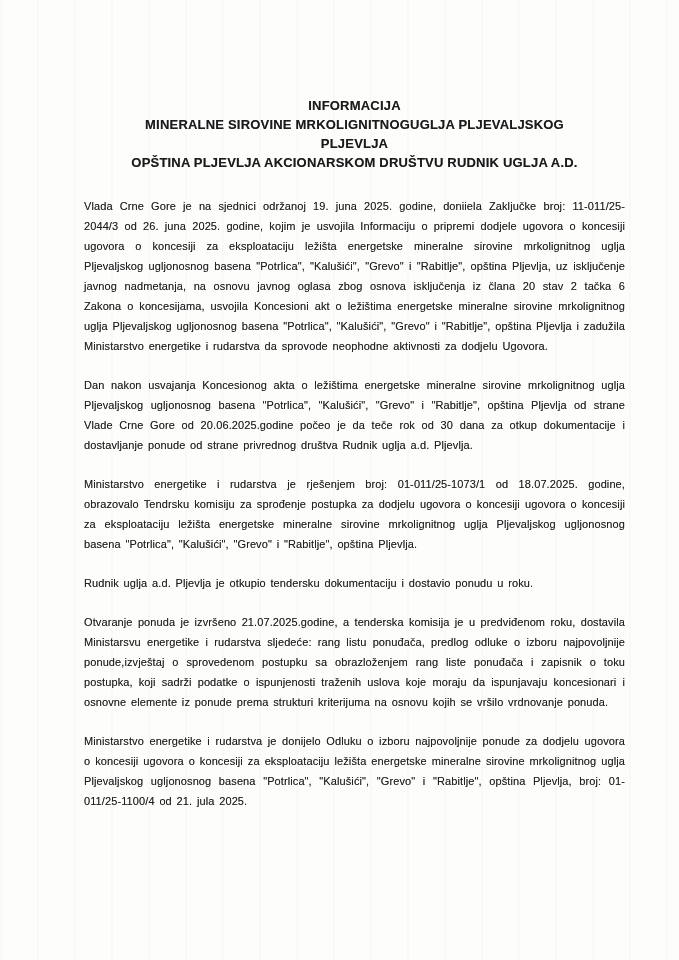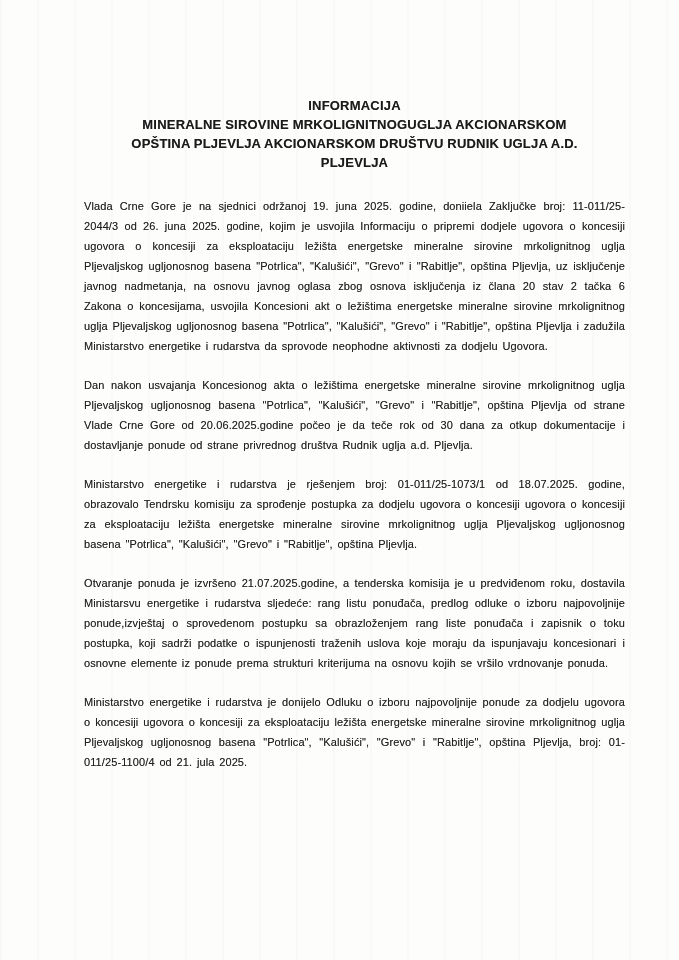--- a/index.html
+++ b/index.html
@@ -51,26 +51,27 @@
     text-shadow: 0 0 0.5px rgba(0,0,0,0.4);
   }
 </style>
 </head>
 <body>
 
 <div class="scan-page">
 
   <div class="doc-title">
     <span class="title-line">INFORMACIJA</span>
-    <span class="title-line">MINERALNE SIROVINE MRKOLIGNITNOGUGLJA AKCIONARSKOM</span>
+    <span class="title-line">MINERALNE SIROVINE MRKOLIGNITNOGUGLJA PLJEVALJSKOG</span>
+    <span class="title-line">PLJEVLJA</span>
     <span class="title-line">OPŠTINA PLJEVLJA AKCIONARSKOM DRUŠTVU RUDNIK UGLJA A.D.</span>
-    <span class="title-line">PLJEVLJA</span>
   </div>
 
   <div class="doc-body">
     <p>Vlada Crne Gore je na sjednici održanoj 19. juna 2025. godine, doniiela Zaključke broj: 11-011/25-2044/3 od 26. juna 2025. godine, kojim je usvojila Informaciju o pripremi dodjele ugovora o koncesiji ugovora o koncesiji za eksploataciju ležišta energetske mineralne sirovine mrkolignitnog uglja Pljevaljskog ugljonosnog basena "Potrlica", "Kalušići", "Grevo" i "Rabitlje", opština Pljevlja, uz isključenje javnog nadmetanja, na osnovu javnog oglasa zbog osnova isključenja iz člana 20 stav 2 tačka 6 Zakona o koncesijama, usvojila Koncesioni akt o ležištima energetske mineralne sirovine mrkolignitnog uglja Pljevaljskog ugljonosnog basena "Potrlica", "Kalušići", "Grevo" i "Rabitlje", opština Pljevlja i zadužila Ministarstvo energetike i rudarstva da sprovode neophodne aktivnosti za dodjelu Ugovora.</p>
     <p>Dan nakon usvajanja Koncesionog akta o ležištima energetske mineralne sirovine mrkolignitnog uglja Pljevaljskog ugljonosnog basena "Potrlica", "Kalušići", "Grevo" i "Rabitlje", opština Pljevlja od strane Vlade Crne Gore od 20.06.2025.godine počeo je da teče rok od 30 dana za otkup dokumentacije i dostavljanje ponude od strane privrednog društva Rudnik uglja a.d. Pljevlja.</p>
     <p>Ministarstvo energetike i rudarstva je rješenjem broj: 01-011/25-1073/1 od 18.07.2025. godine, obrazovalo Tendrsku komisiju za sprođenje postupka za dodjelu ugovora o koncesiji ugovora o koncesiji za eksploataciju ležišta energetske mineralne sirovine mrkolignitnog uglja Pljevaljskog ugljonosnog basena "Potrlica", "Kalušići", "Grevo" i "Rabitlje", opština Pljevlja.</p>
+    <p>Rudnik uglja a.d. Pljevlja je otkupio tendersku dokumentaciju i dostavio ponudu u roku.</p>
     <p>Otvaranje ponuda je izvršeno 21.07.2025.godine, a tenderska komisija je u predviđenom roku, dostavila Ministarsvu energetike i rudarstva sljedeće: rang listu ponuđača, predlog odluke o izboru najpovoljnije ponude,izvještaj o sprovedenom postupku sa obrazloženjem rang liste ponuđača i zapisnik o toku postupka, koji sadrži podatke o ispunjenosti traženih uslova koje moraju da ispunjavaju koncesionari i osnovne elemente iz ponude prema strukturi kriterijuma na osnovu kojih se vršilo vrdnovanje ponuda.</p>
     <p>Ministarstvo energetike i rudarstva je donijelo Odluku o izboru najpovoljnije ponude za dodjelu ugovora o koncesiji ugovora o koncesiji za eksploataciju ležišta energetske mineralne sirovine mrkolignitnog uglja Pljevaljskog ugljonosnog basena "Potrlica", "Kalušići", "Grevo" i "Rabitlje", opština Pljevlja, broj: 01-011/25-1100/4 od 21. jula 2025.</p>
   </div>
 
 </div>
 
 </body></html>

